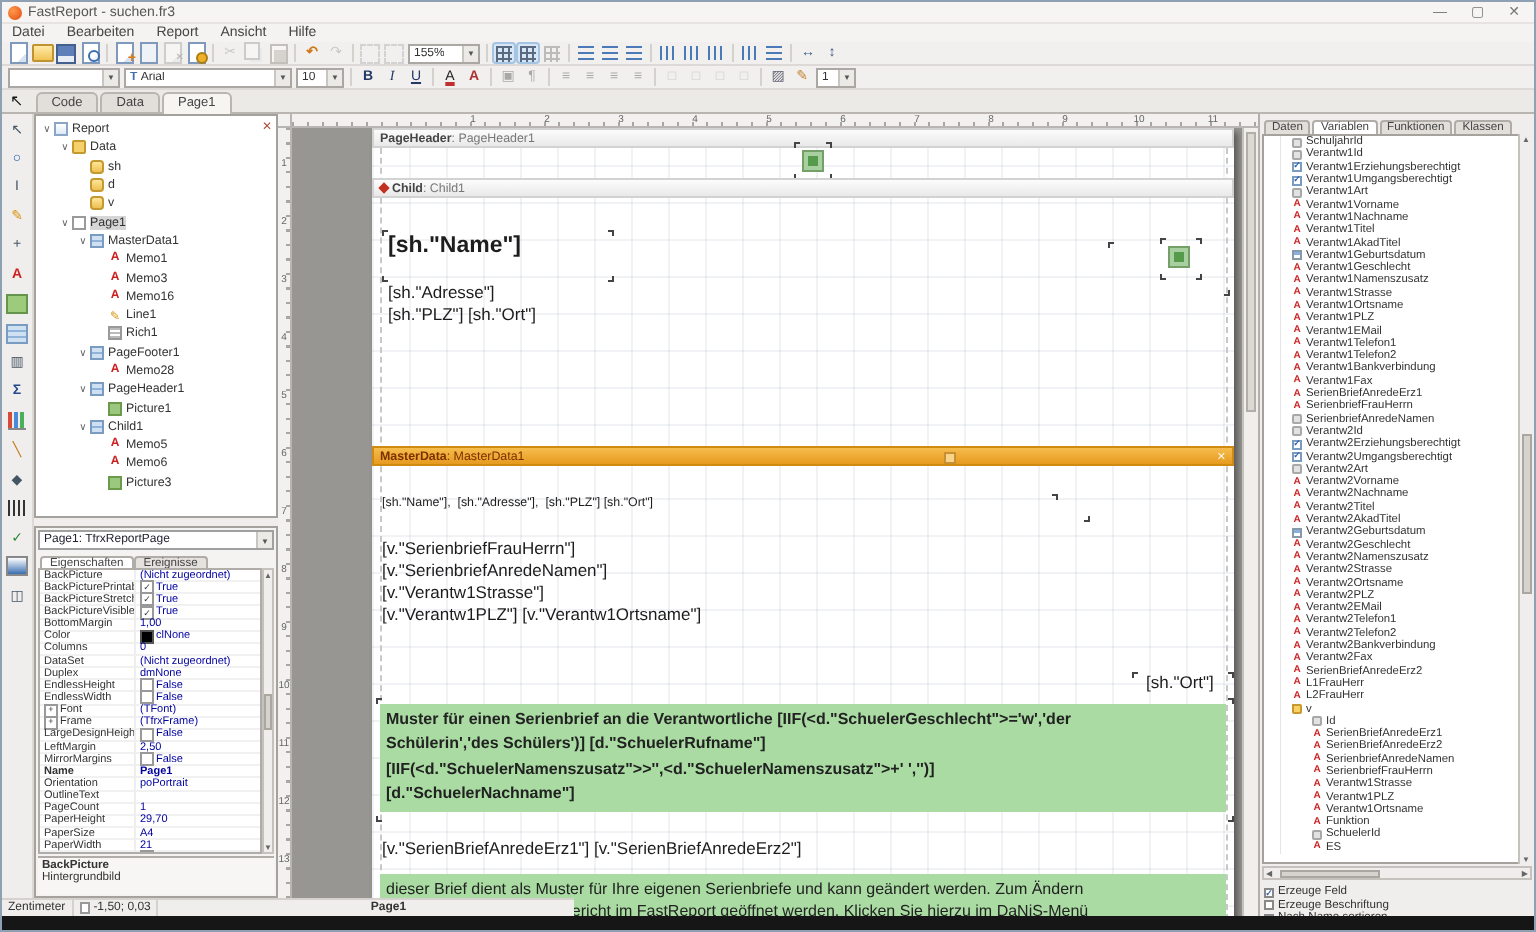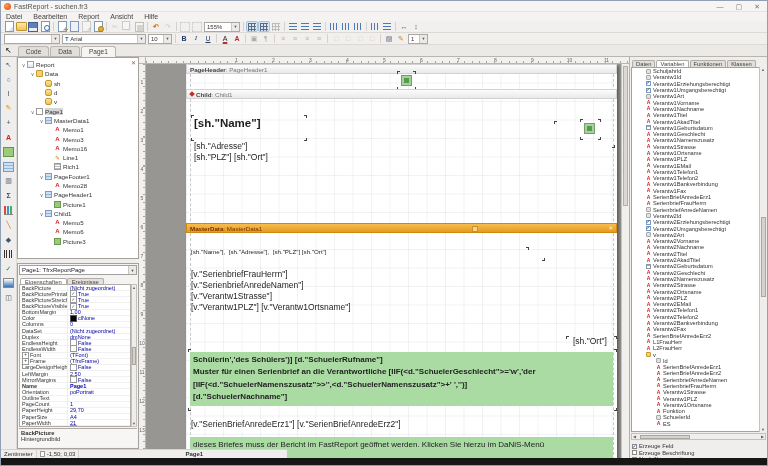--- a/index.html
+++ b/index.html
@@ -762,33 +762,34 @@
           <div class="mk br" style="left:356px;top:194px"></div>
           <div class="memo" style="left:5px;top:205px;font-size:8.5px">[v."SerienbriefFrauHerrn"]</div>
           <div class="memo" style="left:5px;top:216px;font-size:8.5px">[v."SerienbriefAnredeNamen"]</div>
           <div class="memo" style="left:5px;top:227px;font-size:8.5px">[v."Verantw1Strasse"]</div>
           <div class="memo" style="left:5px;top:238px;font-size:8.5px">[v."Verantw1PLZ"] [v."Verantw1Ortsname"]</div>
           <div class="memo" style="left:387px;top:272px;font-size:8.5px">[sh."Ort"]</div>
           <div class="mk" style="left:380px;top:272px"></div>
           <div class="mk tr" style="left:428px;top:272px"></div>
 
           <div class="green b1" style="top:288px;height:54px">
-            <div class="gl">Schülerin','des Schülers')] [d."SchuelerRufname"]</div>
-              <div class="gl">Muster für einen Serienbrief an die Verantwortliche [IIF(&lt;d."SchuelerGeschlecht"&gt;='w','der</div>
+            <div class="gl">Muster für einen Serienbrief an die Verantwortliche [IIF(&lt;d."SchuelerGeschlecht"&gt;='w','der</div>
+              <div class="gl">Schülerin','des Schülers')] [d."SchuelerRufname"]</div>
               <div class="gl">[IIF(&lt;d."SchuelerNamenszusatz"&gt;&gt;'',&lt;d."SchuelerNamenszusatz"&gt;+' ','')]</div>
               <div class="gl">[d."SchuelerNachname"]</div>
           </div>
           <div class="mk" style="left:2px;top:285px"></div>
           <div class="mk tr" style="left:428px;top:285px"></div>
           <div class="mk bl" style="left:2px;top:344px"></div>
           <div class="mk br" style="left:428px;top:344px"></div>
 
           <div class="memo" style="left:5px;top:355px;font-size:8.5px">[v."SerienBriefAnredeErz1"] [v."SerienBriefAnredeErz2"]</div>
 
           <div class="green b2" style="top:373px;height:26px">
+            <div class="gl">dieser Brief dient als Muster für Ihre eigenen Serienbriefe und kann geändert werden. Zum Ändern</div>
               <div class="gl">dieses Briefes muss der Bericht im FastReport geöffnet werden. Klicken Sie hierzu im DaNiS-Menü</div>
           </div>
         </div>
         <div class="cscroll">
             <div class="cthumb"></div>
           </div>
       </div>
     </div>
 
     <div class="rightpanel">

